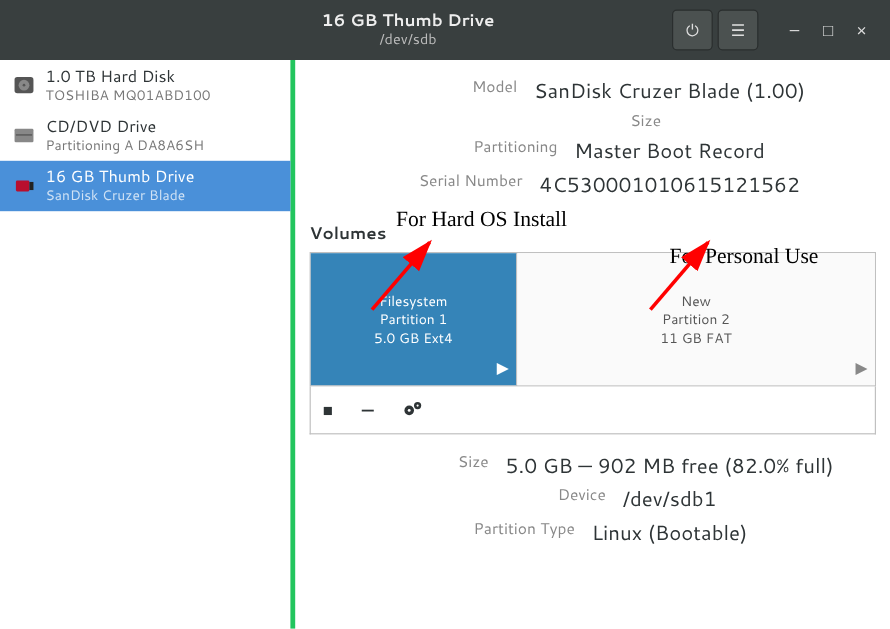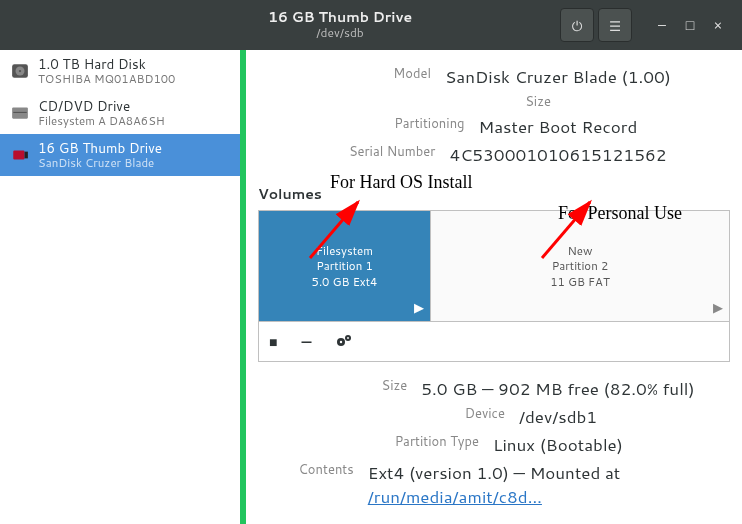--- a/index.html
+++ b/index.html
@@ -7,21 +7,21 @@
   
   .titlebar { height: 50px; background: #393f3f; color: #eee; display: flex; align-items: center; padding: 0 10px; }
   .tb-center { flex: 1; text-align: center; line-height: 1.2; }
   .tb-title { font-weight: bold; font-size: 14px; }
   .tb-sub { font-size: 12px; color: #bbb; }
   .tb-btn { width: 34px; height: 34px; background: #4b5150; border: 1px solid #2a2e2e; border-radius: 4px; display: flex; align-items: center; justify-content: center; margin: 0 2px; color: #ddd; cursor: pointer;}
   .win-btn { width: 28px; height: 28px; display:flex;align-items:center;justify-content:center;color:#ddd; cursor:pointer; font-size:14px;}
   .tb-spacer { width: 112px; }
   
   .body { display: flex; height: calc(100% - 50px); }
-  .sidebar { width: 246px; border-right: 6px solid #22c55e; background: #fff; }
+  .sidebar { width: 246px; border-right: 4px solid #22c55e; background: #fff; }
   .dev { display:flex; gap:8px; padding:6px 10px; align-items:center; cursor:pointer;}
   .dev.active { background: #4a90d9; color:#fff; }
   .dev-icon { width: 20px; height:20px; display:flex;align-items:center;justify-content:center;}
   .dev-icon svg { width:18px;height:18px;}
   .dev-info { line-height:1.2; }
   .dev-name { font-size:13.5px; }
   .dev-sub { font-size:11.5px; color:#777; }
   .dev.active .dev-sub { color: #d0e2f5; }
   
   .main { flex:1; padding: 10px 12px; overflow:auto; position:relative;}
@@ -94,21 +94,21 @@
     </div>
     <div class="dev">
       <div class="dev-icon">
         <svg viewBox="0 0 16 16">
             <rect x="1" y="3" width="14" height="10" rx="1" fill="#888"></rect>
             <rect x="2" y="7" width="12" height="1" fill="#555"></rect>
           </svg>
       </div>
       <div class="dev-info">
         <div class="dev-name">CD/DVD Drive</div>
-        <div class="dev-sub">Filesystem A  DA8A6SH</div>
+        <div class="dev-sub">Partitioning A  DA8A6SH</div>
       </div>
     </div>
     <div class="dev active">
       <div class="dev-icon">
         <svg viewBox="0 0 16 16">
             <rect x="2" y="4" width="10" height="8" rx="1" fill="#b80e2e"></rect>
             <rect x="12" y="5" width="3" height="6" fill="#222"></rect>
           </svg>
       </div>
       <div class="dev-info">
@@ -178,26 +178,20 @@
         <div class="v">5.0 GB — 902 MB free (82.0% full)</div>
       </div>
     <div class="kv">
         <div class="k">Device</div>
         <div class="v">/dev/sdb1</div>
       </div>
     <div class="kv">
         <div class="k">Partition Type</div>
         <div class="v">Linux (Bootable)</div>
       </div>
-    <div class="kv">
-        <div class="k">Contents</div>
-      <div class="v">
-        <span>Ext4 (version 1.0) — Mounted at </span><a href="#">/run/media/amit/c8d…</a>
-      </div>
-    </div>
   </div>
 </div>
 
 <div class="annot ann1">For Hard OS Install</div>
 <div class="annot ann2">For Personal Use</div>
 <svg class="arrow arrow-a" width="70" height="72">
   <defs>
       <marker id="ah" markerWidth="10" markerHeight="10" refX="8" refY="3" orient="auto">
         <path d="M0,0 L0,6 L9,3 z" fill="red"></path>
       </marker>

